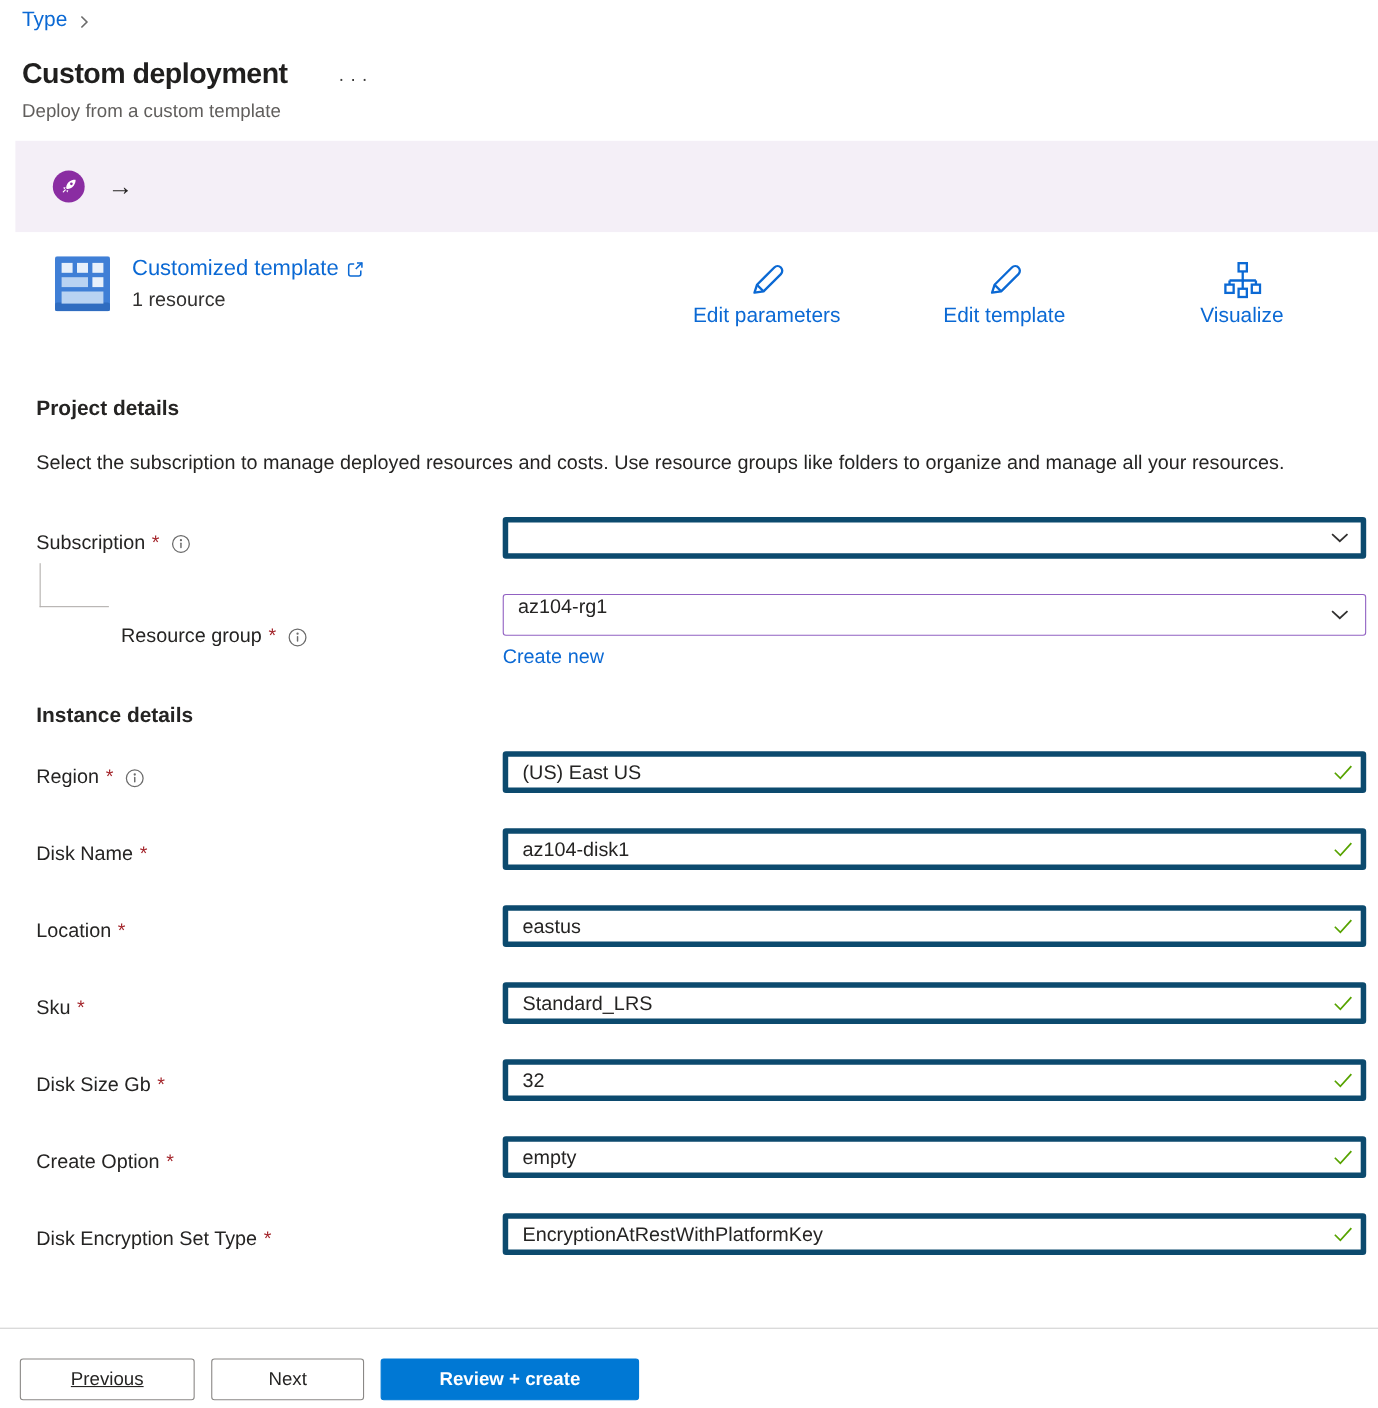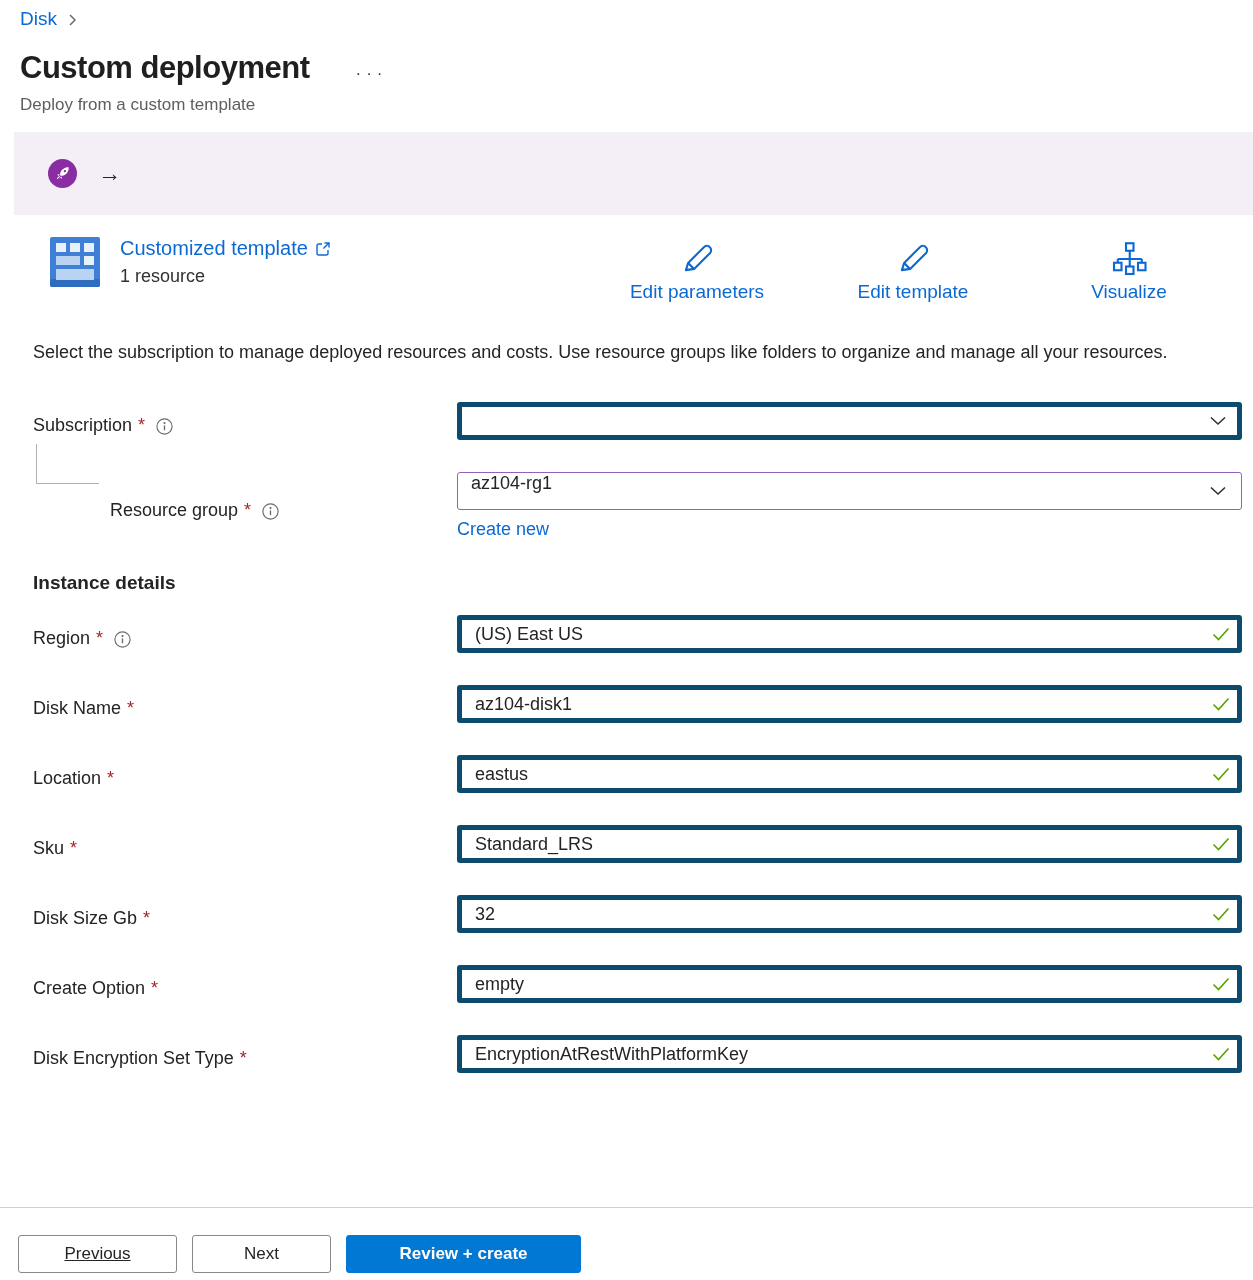--- a/index.html
+++ b/index.html
@@ -10,21 +10,21 @@
   }
   .content { position: absolute; top: 0; left: 0; width: 1253px; height: 1207px; overflow: hidden; padding: 0 11px 0 20px; }
 
   
   .breadcrumb { margin-top: 8px; display: flex; align-items: center; gap: 10px; font-size: 19px; }
   .crumb-link { color: #0b69d4; cursor: pointer; text-decoration: none; }
   .crumb-chevron { display: inline-flex; margin-top: 2px; }
 
   
   .title-row { margin-top: 20px; display: flex; align-items: center; }
-  .page-title { font-size: 31px; font-weight: 700; color: #201f1e; letter-spacing: -0.5px; }
+  .page-title { font-size: 26px; font-weight: 700; color: #201f1e; letter-spacing: -0.5px; }
   .more-dots { margin-left: 46px; margin-top: 12px; font-size: 17px; letter-spacing: 5px; color: #3b3a39; cursor: pointer; }
   .subtitle { margin-top: 9px; font-size: 17px; color: #605e5c; }
 
   
   .banner { margin: 17px 0 0 -6px; width: 1245px; height: 83px; background: #f4eff7;
     display: flex; align-items: center; padding-left: 34px; gap: 17px; }
   .rocket-circle { width: 29px; height: 29px; border-radius: 50%; background: #8a2da2;
     display: flex; align-items: center; justify-content: center; flex: none; }
   .banner-text { font-size: 18px; color: #252423; }
   .banner-arrow { font-size: 23px; color: #252423; margin-left: 4px; cursor: pointer; }
@@ -78,21 +78,21 @@
   .btn-previous { width: 159px; text-decoration: underline; }
   .btn-next { width: 139px; }
   .btn-primary { width: 235px; background: #0078d4; border: 1px solid #0078d4; color: #fff; font-weight: 700; }
 </style>
 </head>
 <body>
 
 <div class="content">
 
   <div class="breadcrumb">
-    <a class="crumb-link">Disk</a>
+    <a class="crumb-link">Type</a>
     <span class="crumb-chevron">
       <svg width="11" height="16" viewBox="0 0 11 16">
           <polyline points="3,3 8,8 3,13" fill="none" stroke="#6b6b6b" stroke-width="1.5"></polyline>
         </svg>
     </span>
   </div>
 
   <div class="title-row">
     <span class="page-title">Custom deployment</span>
     <span class="more-dots">···</span>
@@ -160,20 +160,21 @@
           <path d="M12.5 6.5 V12 M4.5 12 H20.5 M4.5 12 V14.5 M20.5 12 V14.5 M12.5 12 V17"></path>
           <rect x="2" y="14.5" width="5" height="5"></rect>
           <rect x="18" y="14.5" width="5" height="5"></rect>
           <rect x="10" y="17" width="5" height="5"></rect>
         </svg>
         <span class="action-label">Visualize</span>
       </div>
     </div>
   </div>
 
+  <h3 class="section-heading ph-project">Project details</h3>
   <p class="section-desc">Select the subscription to manage deployed resources and costs. Use resource groups like folders to organize and manage all your resources.</p>
 
   <div class="form-row row-first">
     <div class="label-cell">
       <span class="field-label">Subscription</span>
       <span class="req-star">*</span>
       <span class="info-icon">
         <svg width="19" height="19" viewBox="0 0 20 20">
             <circle cx="10" cy="10" r="8" fill="none" stroke="#6b6b6b" stroke-width="1.2"></circle>
             <circle cx="10" cy="6.4" r="1.1" fill="#6b6b6b"></circle>

